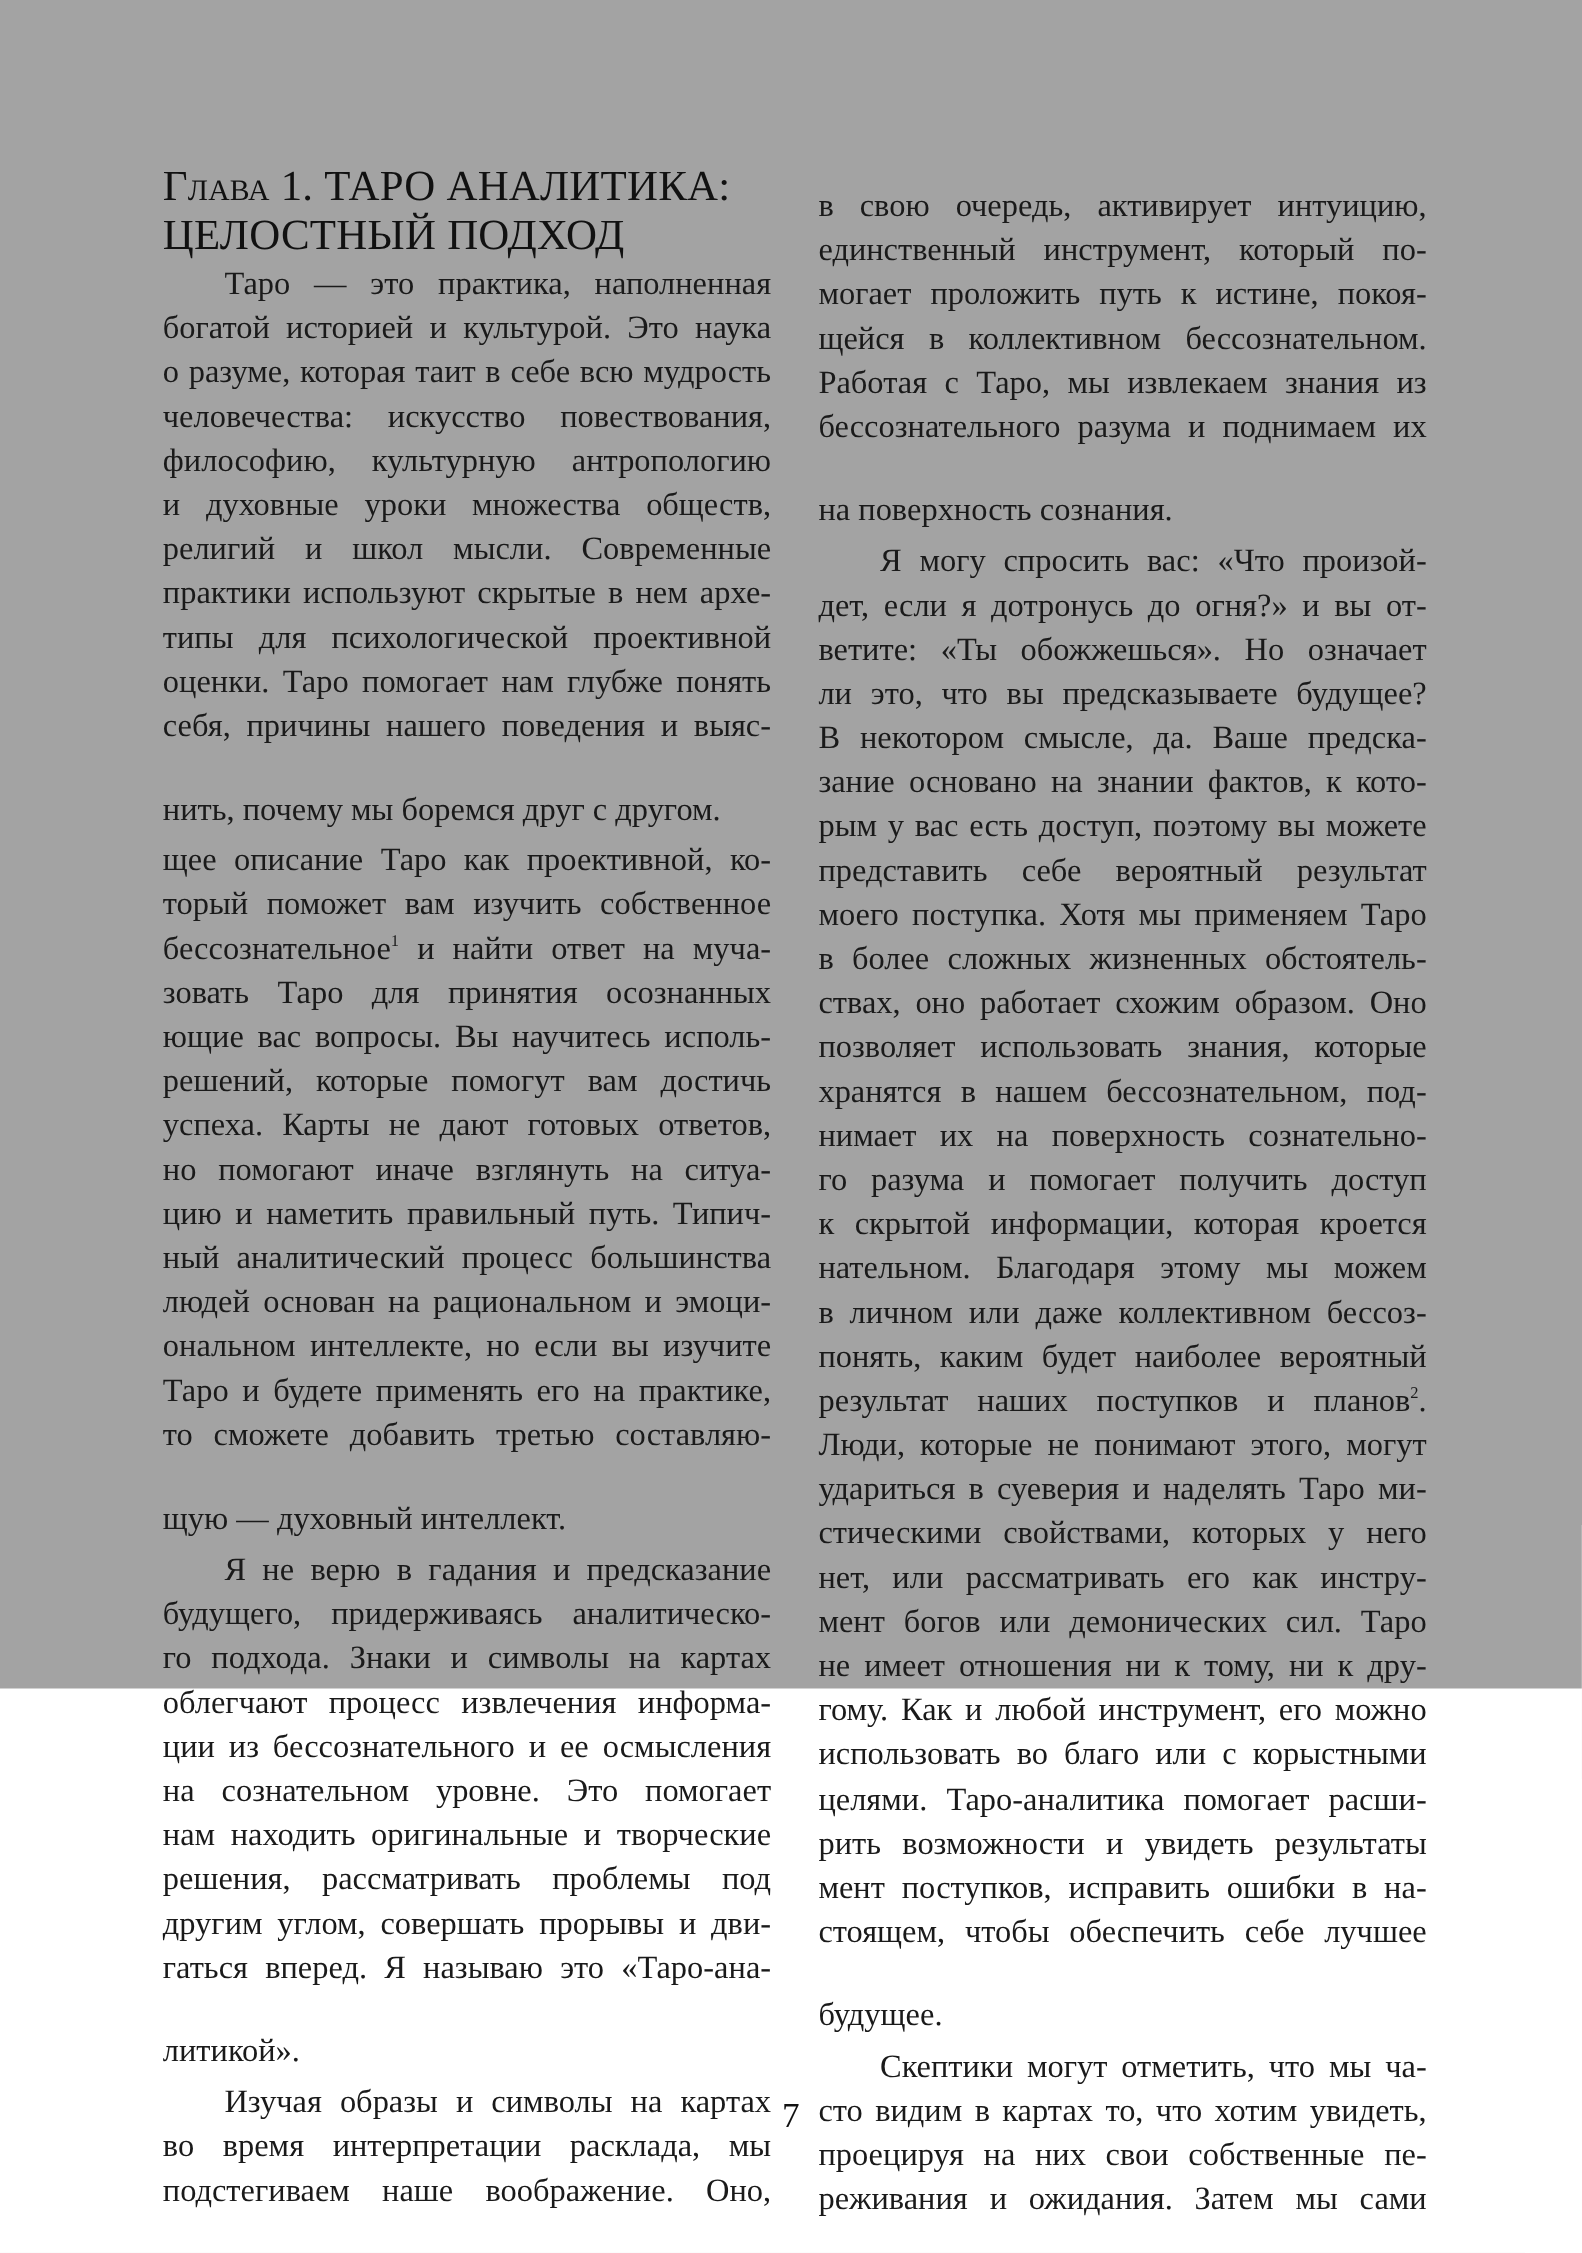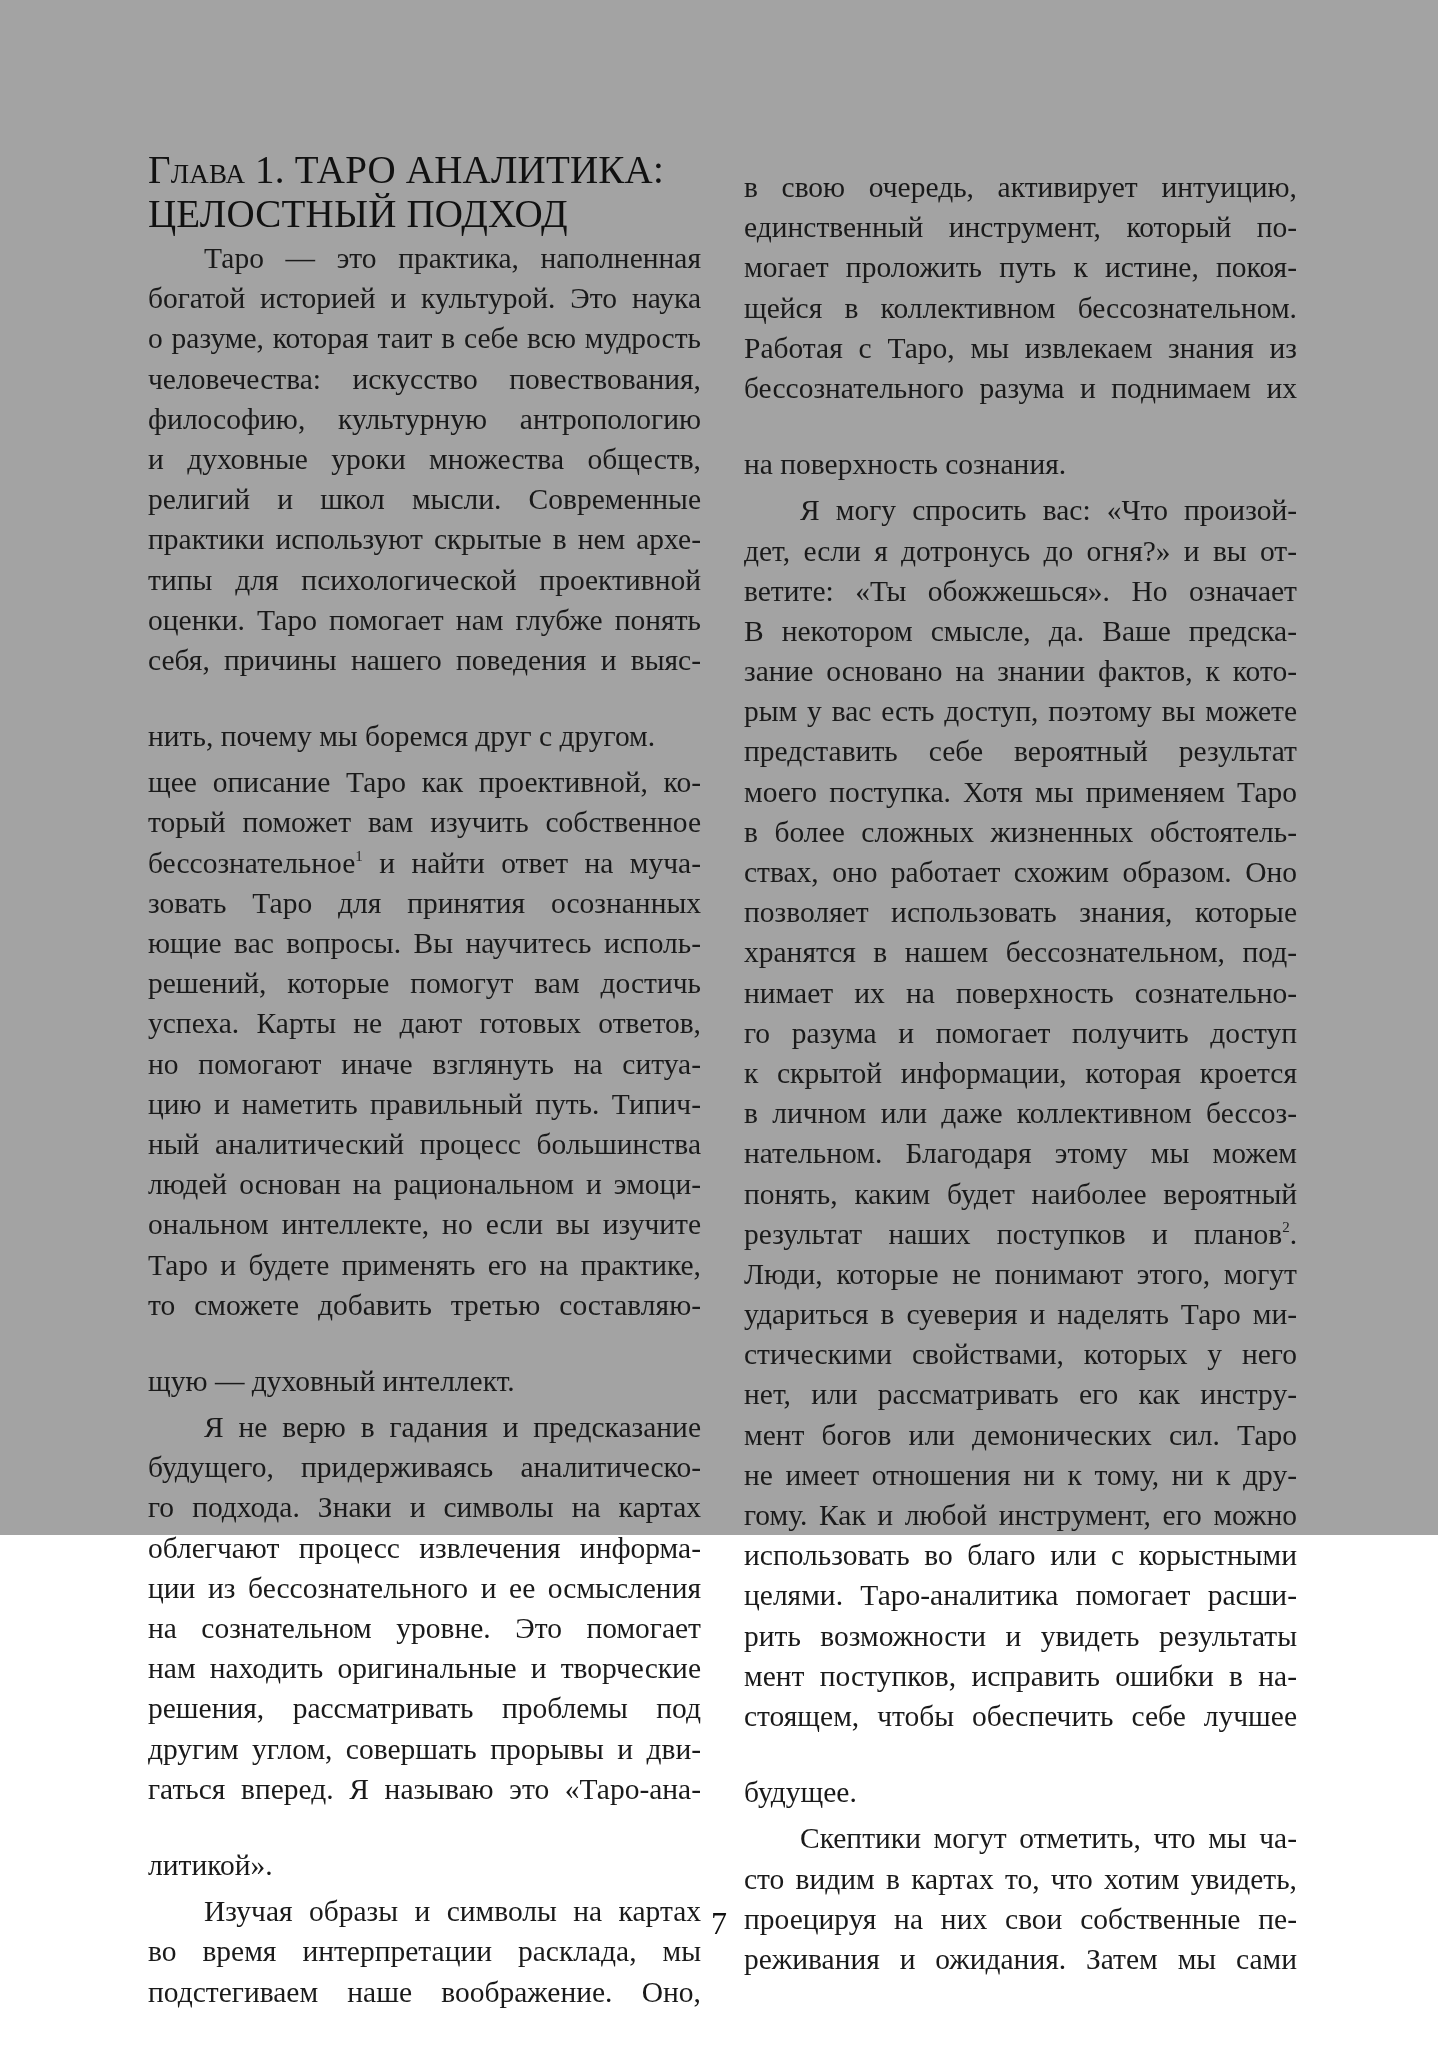--- a/index.html
+++ b/index.html
@@ -153,34 +153,35 @@
       <span class="line">Работая с Таро, мы извлекаем знания из</span>
       <span class="line">бессознательного разума и поднимаем их</span>
       <span class="line last">на поверхность сознания.</span>
     </div>
     <div class="para-gap"></div>
 
     <div>
       <span class="line indent">Я могу спросить вас: «Что произой-</span>
       <span class="line">дет, если я дотронусь до огня?» и вы от-</span>
       <span class="line">ветите: «Ты обожжешься». Но означает</span>
+      <span class="line">ли это, что вы предсказываете будущее?</span>
       <span class="line">В некотором смысле, да. Ваше предска-</span>
       <span class="line">зание основано на знании фактов, к кото-</span>
       <span class="line">рым у вас есть доступ, поэтому вы можете</span>
       <span class="line">представить себе вероятный результат</span>
       <span class="line">моего поступка. Хотя мы применяем Таро</span>
       <span class="line">в более сложных жизненных обстоятель-</span>
       <span class="line">ствах, оно работает схожим образом. Оно</span>
       <span class="line">позволяет использовать знания, которые</span>
       <span class="line">хранятся в нашем бессознательном, под-</span>
       <span class="line">нимает их на поверхность сознательно-</span>
       <span class="line">го разума и помогает получить доступ</span>
       <span class="line">к скрытой информации, которая кроется</span>
+      <span class="line">нательном. Благодаря этому мы можем</span>
       <span class="line">в личном или даже коллективном бессоз-</span>
-      <span class="line">нательном. Благодаря этому мы можем</span>
       <span class="line">понять, каким будет наиболее вероятный</span>
       <span class="line"><span>результат наших поступков и планов</span><sup>2</sup><span>.</span></span>
       <span class="line">Люди, которые не понимают этого, могут</span>
       <span class="line">удариться в суеверия и наделять Таро ми-</span>
       <span class="line">стическими свойствами, которых у него</span>
       <span class="line">нет, или рассматривать его как инстру-</span>
       <span class="line">мент богов или демонических сил. Таро</span>
       <span class="line">не имеет отношения ни к тому, ни к дру-</span>
       <span class="line">гому. Как и любой инструмент, его можно</span>
       <span class="line">использовать во благо или с корыстными</span>

